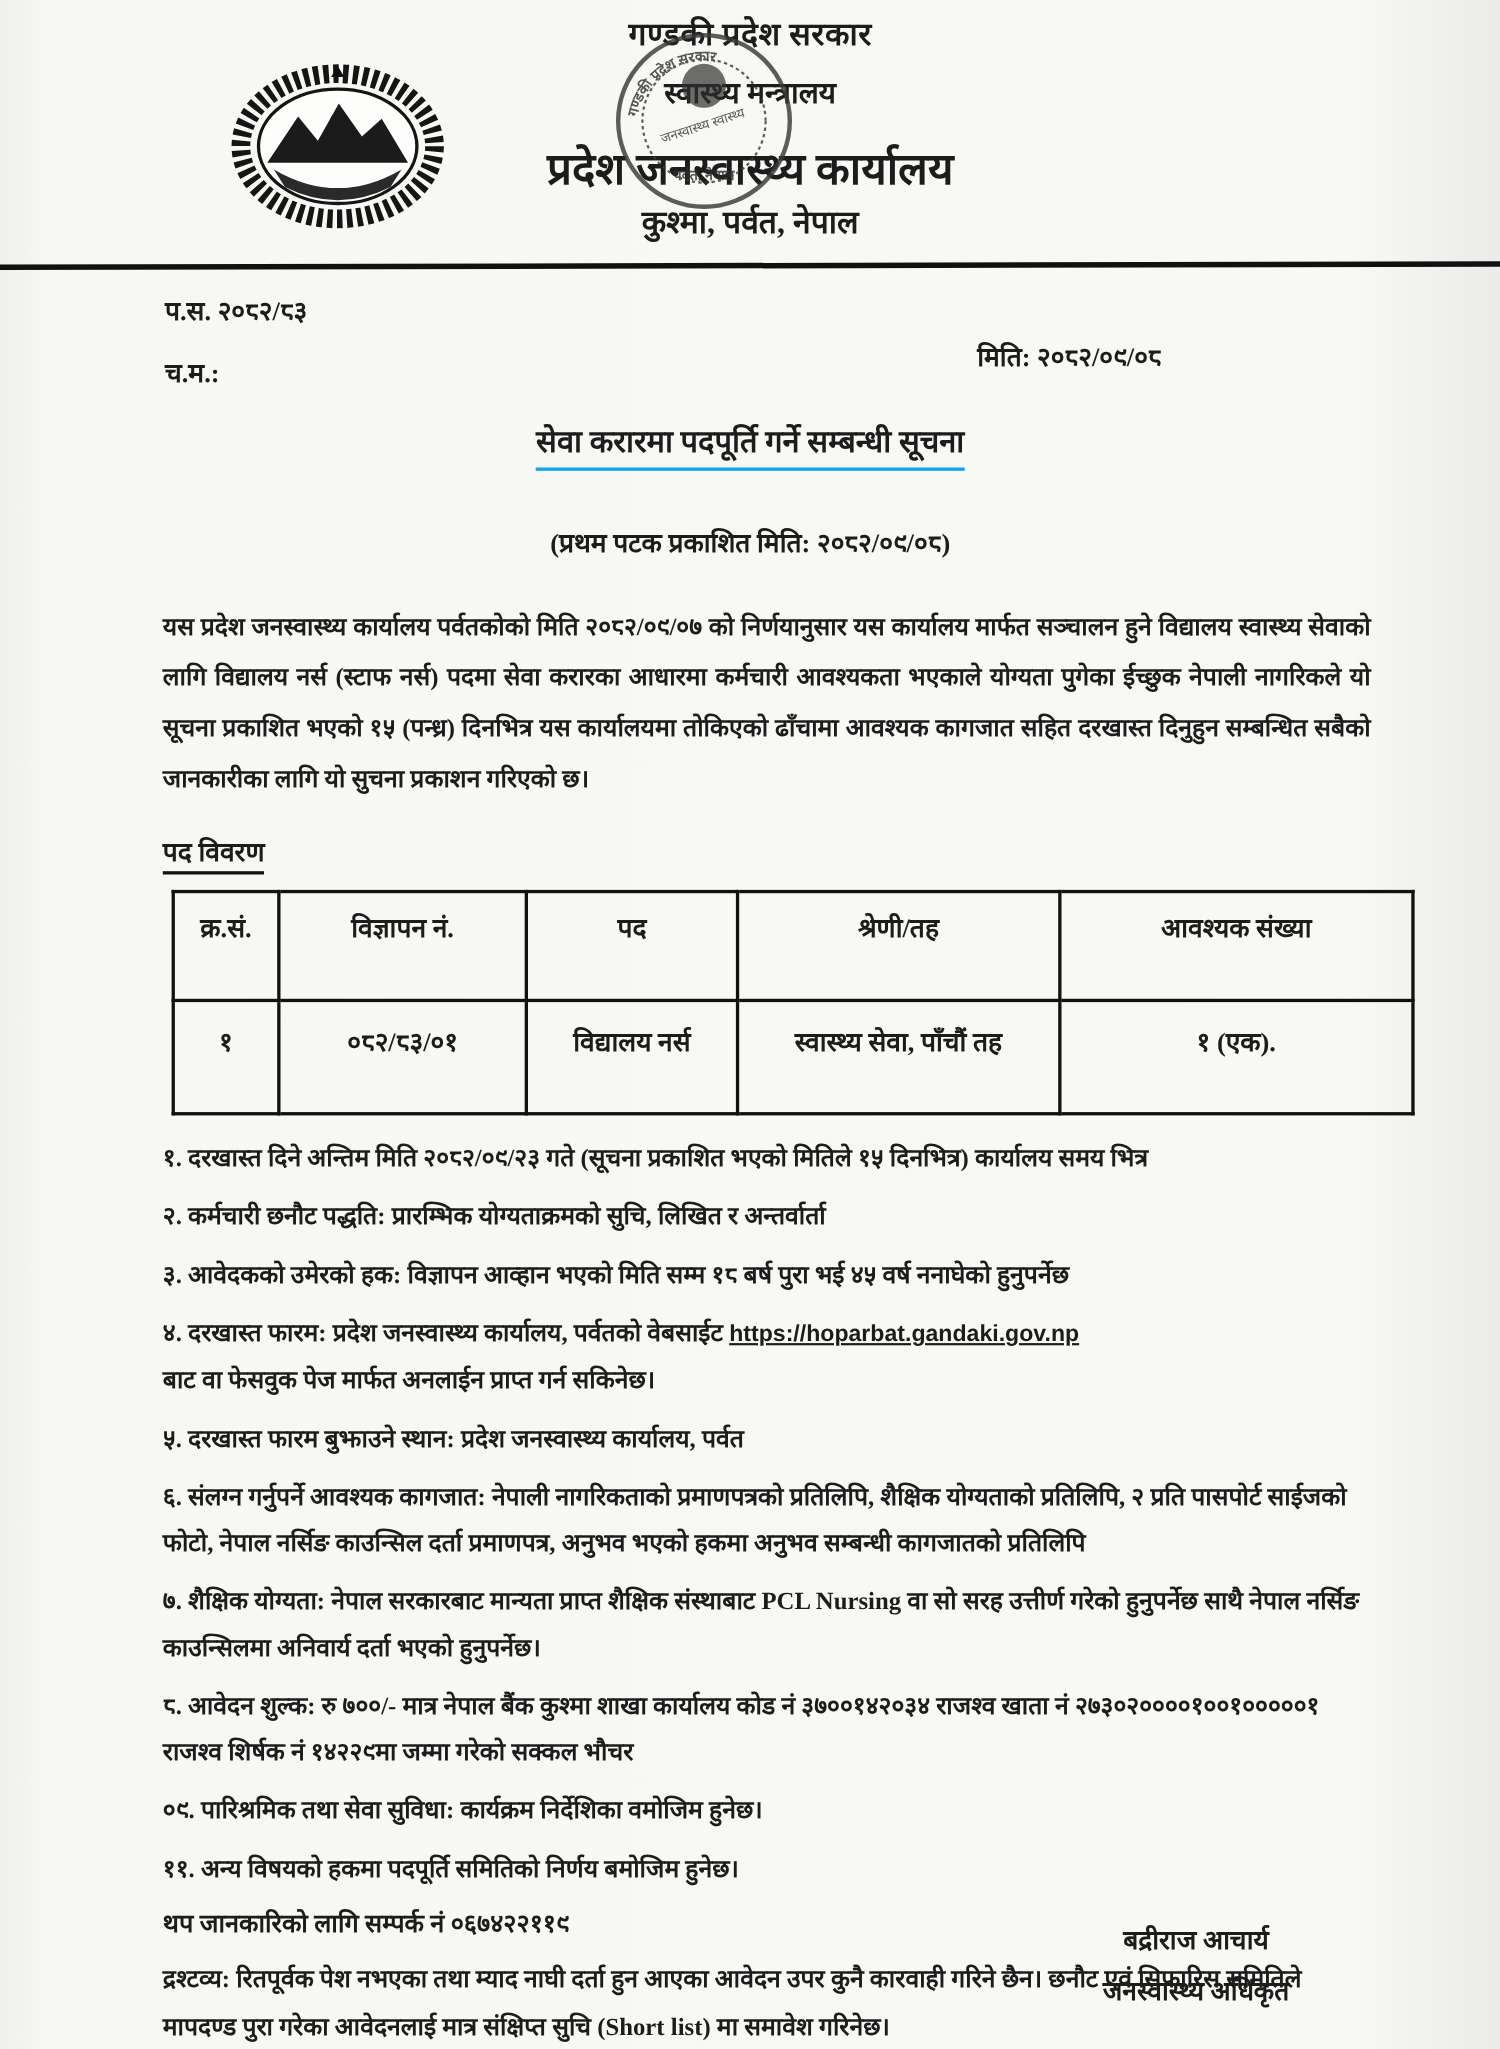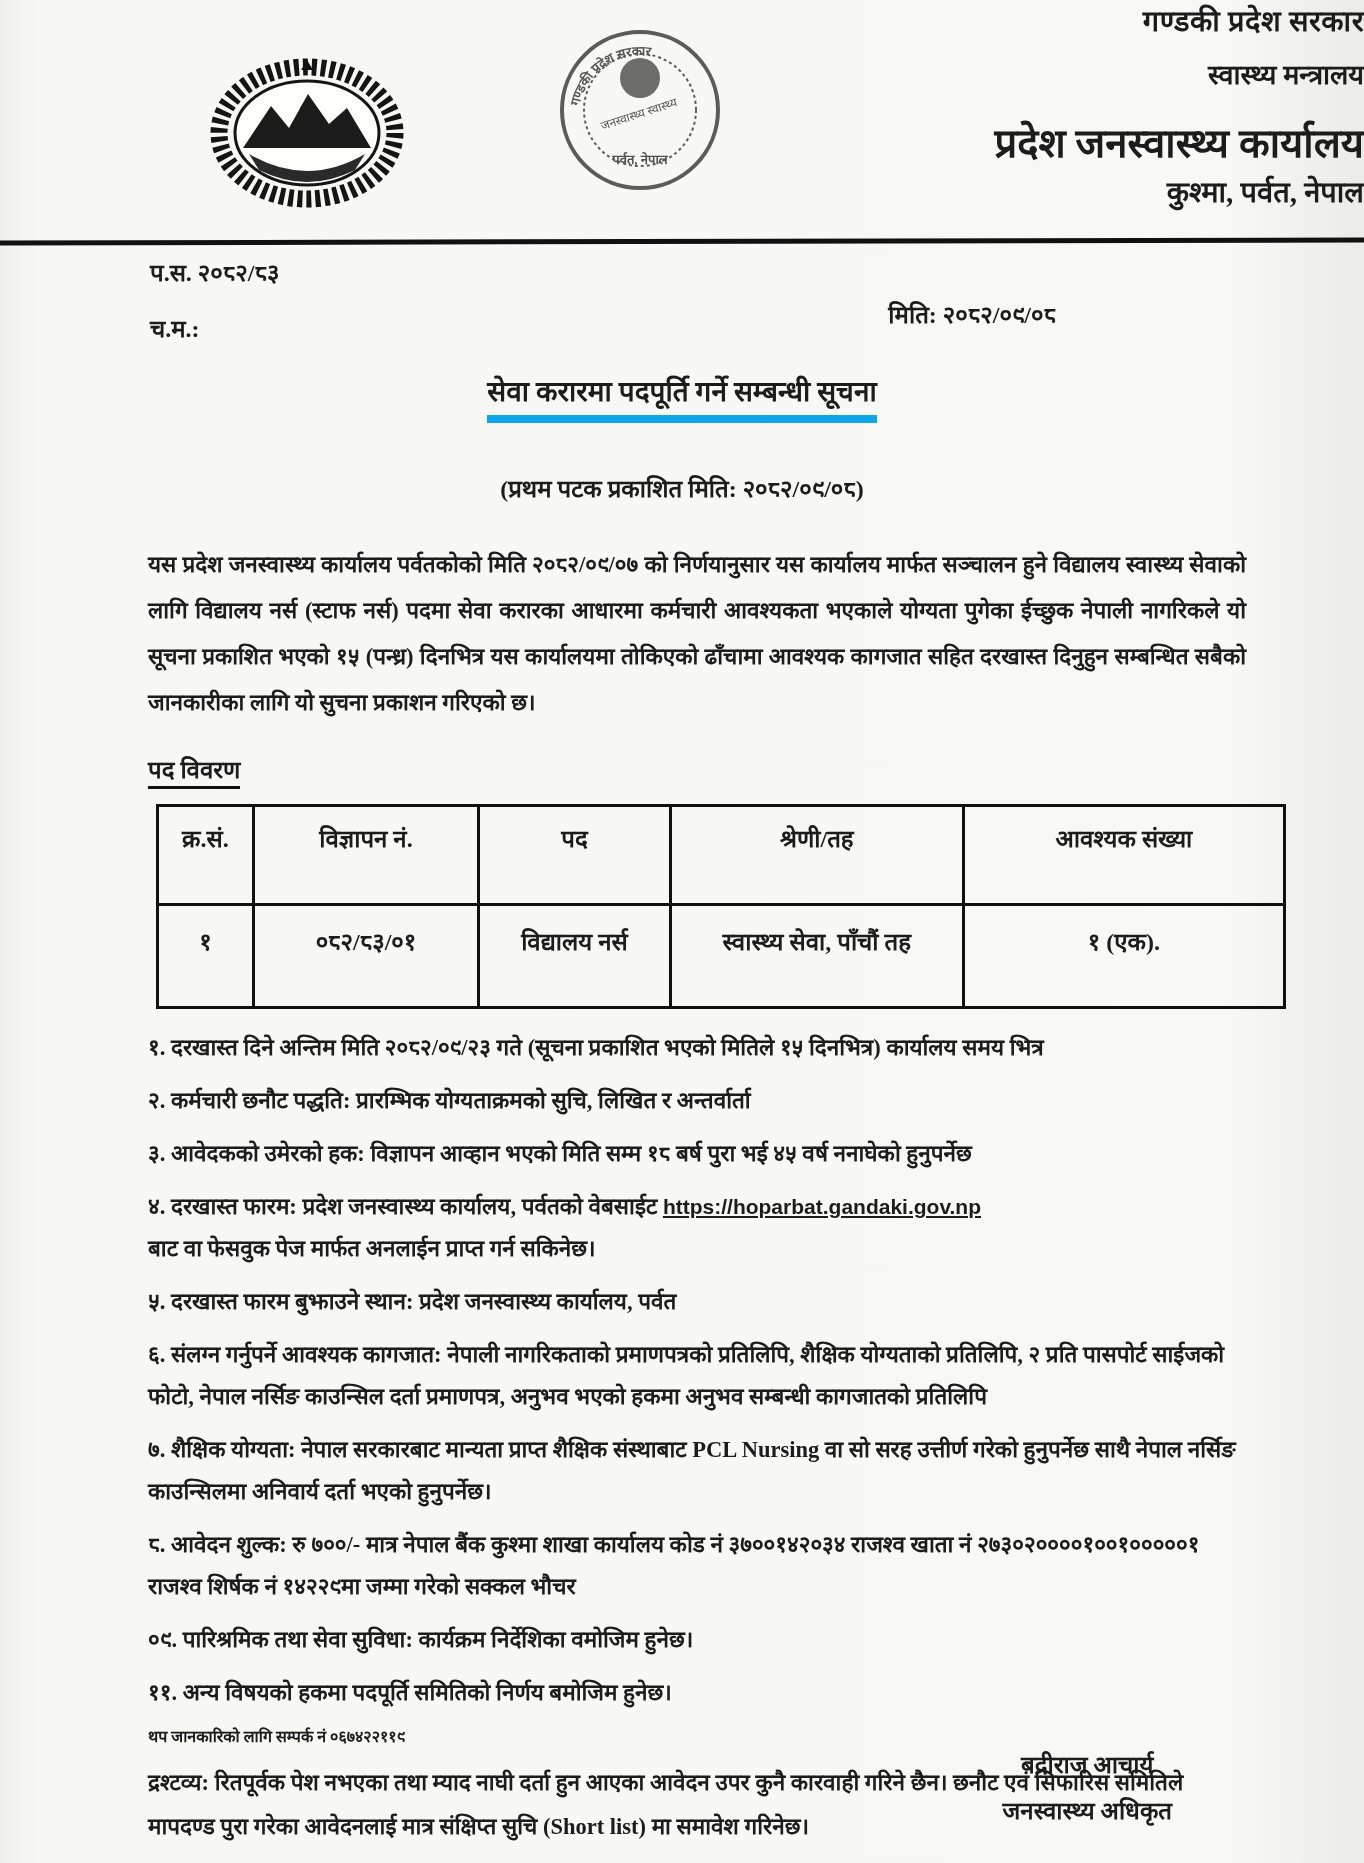--- a/index.html
+++ b/index.html
@@ -5,38 +5,38 @@
   html,body{margin:0;padding:0;}
   body{
     width:1364px;height:1863px;position:relative;overflow:hidden;
     background:linear-gradient(90deg,#efefec 0%,#f7f7f4 3%,#f8f8f5 90%,#ececea 99%);
     font-family:"Liberation Serif","DejaVu Serif",serif;
     color:#1c1c1c;
     -webkit-font-smoothing:antialiased;
   }
   .page{position:absolute;inset:0;}
   
-  .letterhead{position:relative;text-align:right;height:233px;}
+  .letterhead{position:relative;text-align:center;padding-top:10px;height:233px;}
   .lh-gov{font-size:29px;font-weight:700;letter-spacing:.5px;}
   .lh-ministry{font-size:27px;font-weight:700;margin-top:16px;}
   .lh-office{font-size:40px;font-weight:700;margin-top:22px;}
   .lh-place{font-size:29px;font-weight:700;margin-top:2px;}
   .emblem{position:absolute;left:205px;top:58px;width:205px;height:150px;}
   .stamp{position:absolute;left:548px;top:18px;width:185px;height:185px;opacity:.82;pointer-events:none;}
   .rule{position:absolute;top:239px;left:0;width:100%;height:5px;background:#111;transform:rotate(-.12deg);}
   
   .meta{position:relative;margin:22px 118px 0 150px;height:110px;font-size:24px;font-weight:700;}
   .meta .ps{position:absolute;left:0;top:0;}
   .meta .cm{position:absolute;left:0;top:56px;}
   .meta .date{position:absolute;right:190px;top:42px;}
   
   .doc-title{ text-align:center;margin-top:6px;}
   .doc-title span{
     display:inline-block;font-size:28px;font-weight:700;
-    border-bottom:8px solid #0ea5e9;padding-bottom:6px;
+    border-bottom:3px solid #0ea5e9;padding-bottom:6px;
   }
   .doc-subtitle{text-align:center;margin-top:48px;font-size:24px;font-weight:700;}
   
   .intro{
     margin:38px 118px 0 148px;font-size:22.5px;font-weight:600;
     line-height:46px;text-align:justify;
   }
   
   .tbl-heading{margin:26px 0 0 148px;font-size:24px;font-weight:700;display:inline-block;}
   .tbl-heading span{border-bottom:3px solid #111;padding-bottom:3px;}
@@ -48,21 +48,21 @@
     border:3px solid #111;text-align:center;vertical-align:top;
     font-size:24px;font-weight:700;padding:14px 4px 0 4px;
   }
   table.pos th{height:82px;}
   table.pos td{height:82px;padding-top:18px;}
   .c1{width:8.5%;} .c2{width:20%;} .c3{width:17%;} .c4{width:26%;} .c5{width:28.5%;}
   
   .nlist{margin:18px 110px 0 148px;font-size:22.5px;font-weight:600;}
   .nlist .li{margin-bottom:11px;line-height:42px;text-align:left;}
   .link{font-weight:700;text-decoration:underline;font-family:"Liberation Sans","DejaVu Sans",sans-serif;font-size:21px;}
-  .contact{margin:10px 0 0 148px;font-size:16px;font-weight:700;}
+  .contact{margin:10px 0 0 148px;font-size:23px;font-weight:700;}
   .notice{margin:14px 110px 0 148px;font-size:22.5px;font-weight:700;line-height:44px;text-align:left;}
   
   .sign{position:absolute;right:192px;top:1742px;text-align:center;font-size:24px;font-weight:700;line-height:46px;}
 </style>
 </head>
 <body>
 
 <div class="page">
 
   <div class="letterhead">

